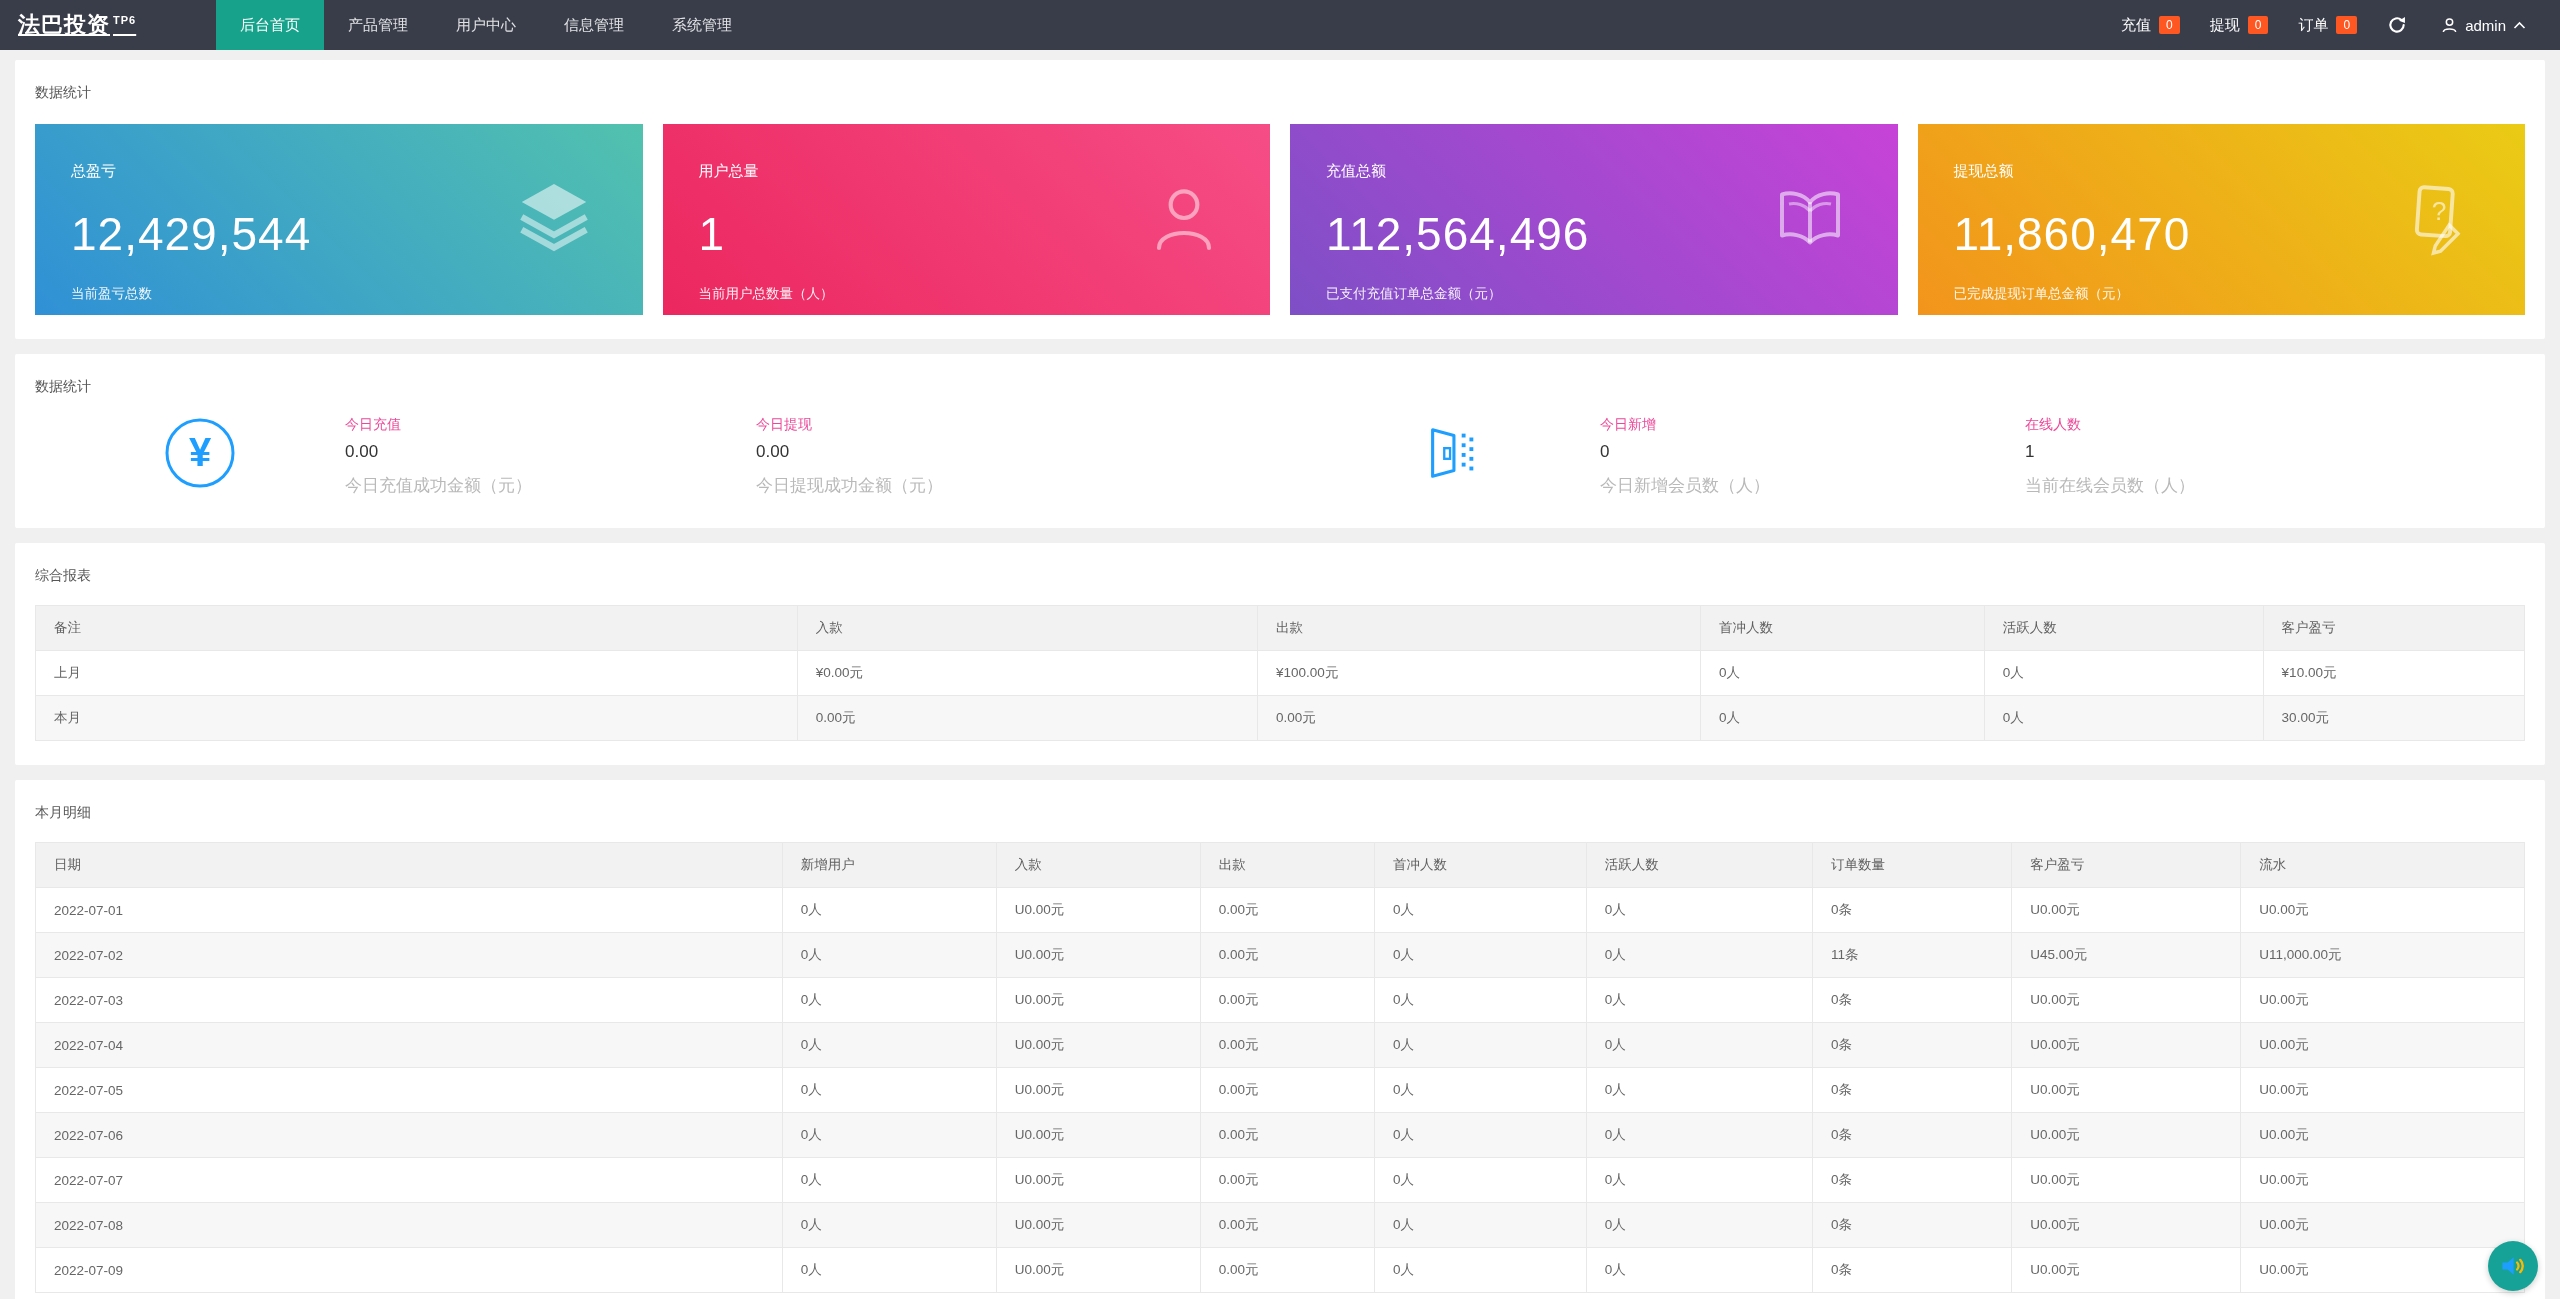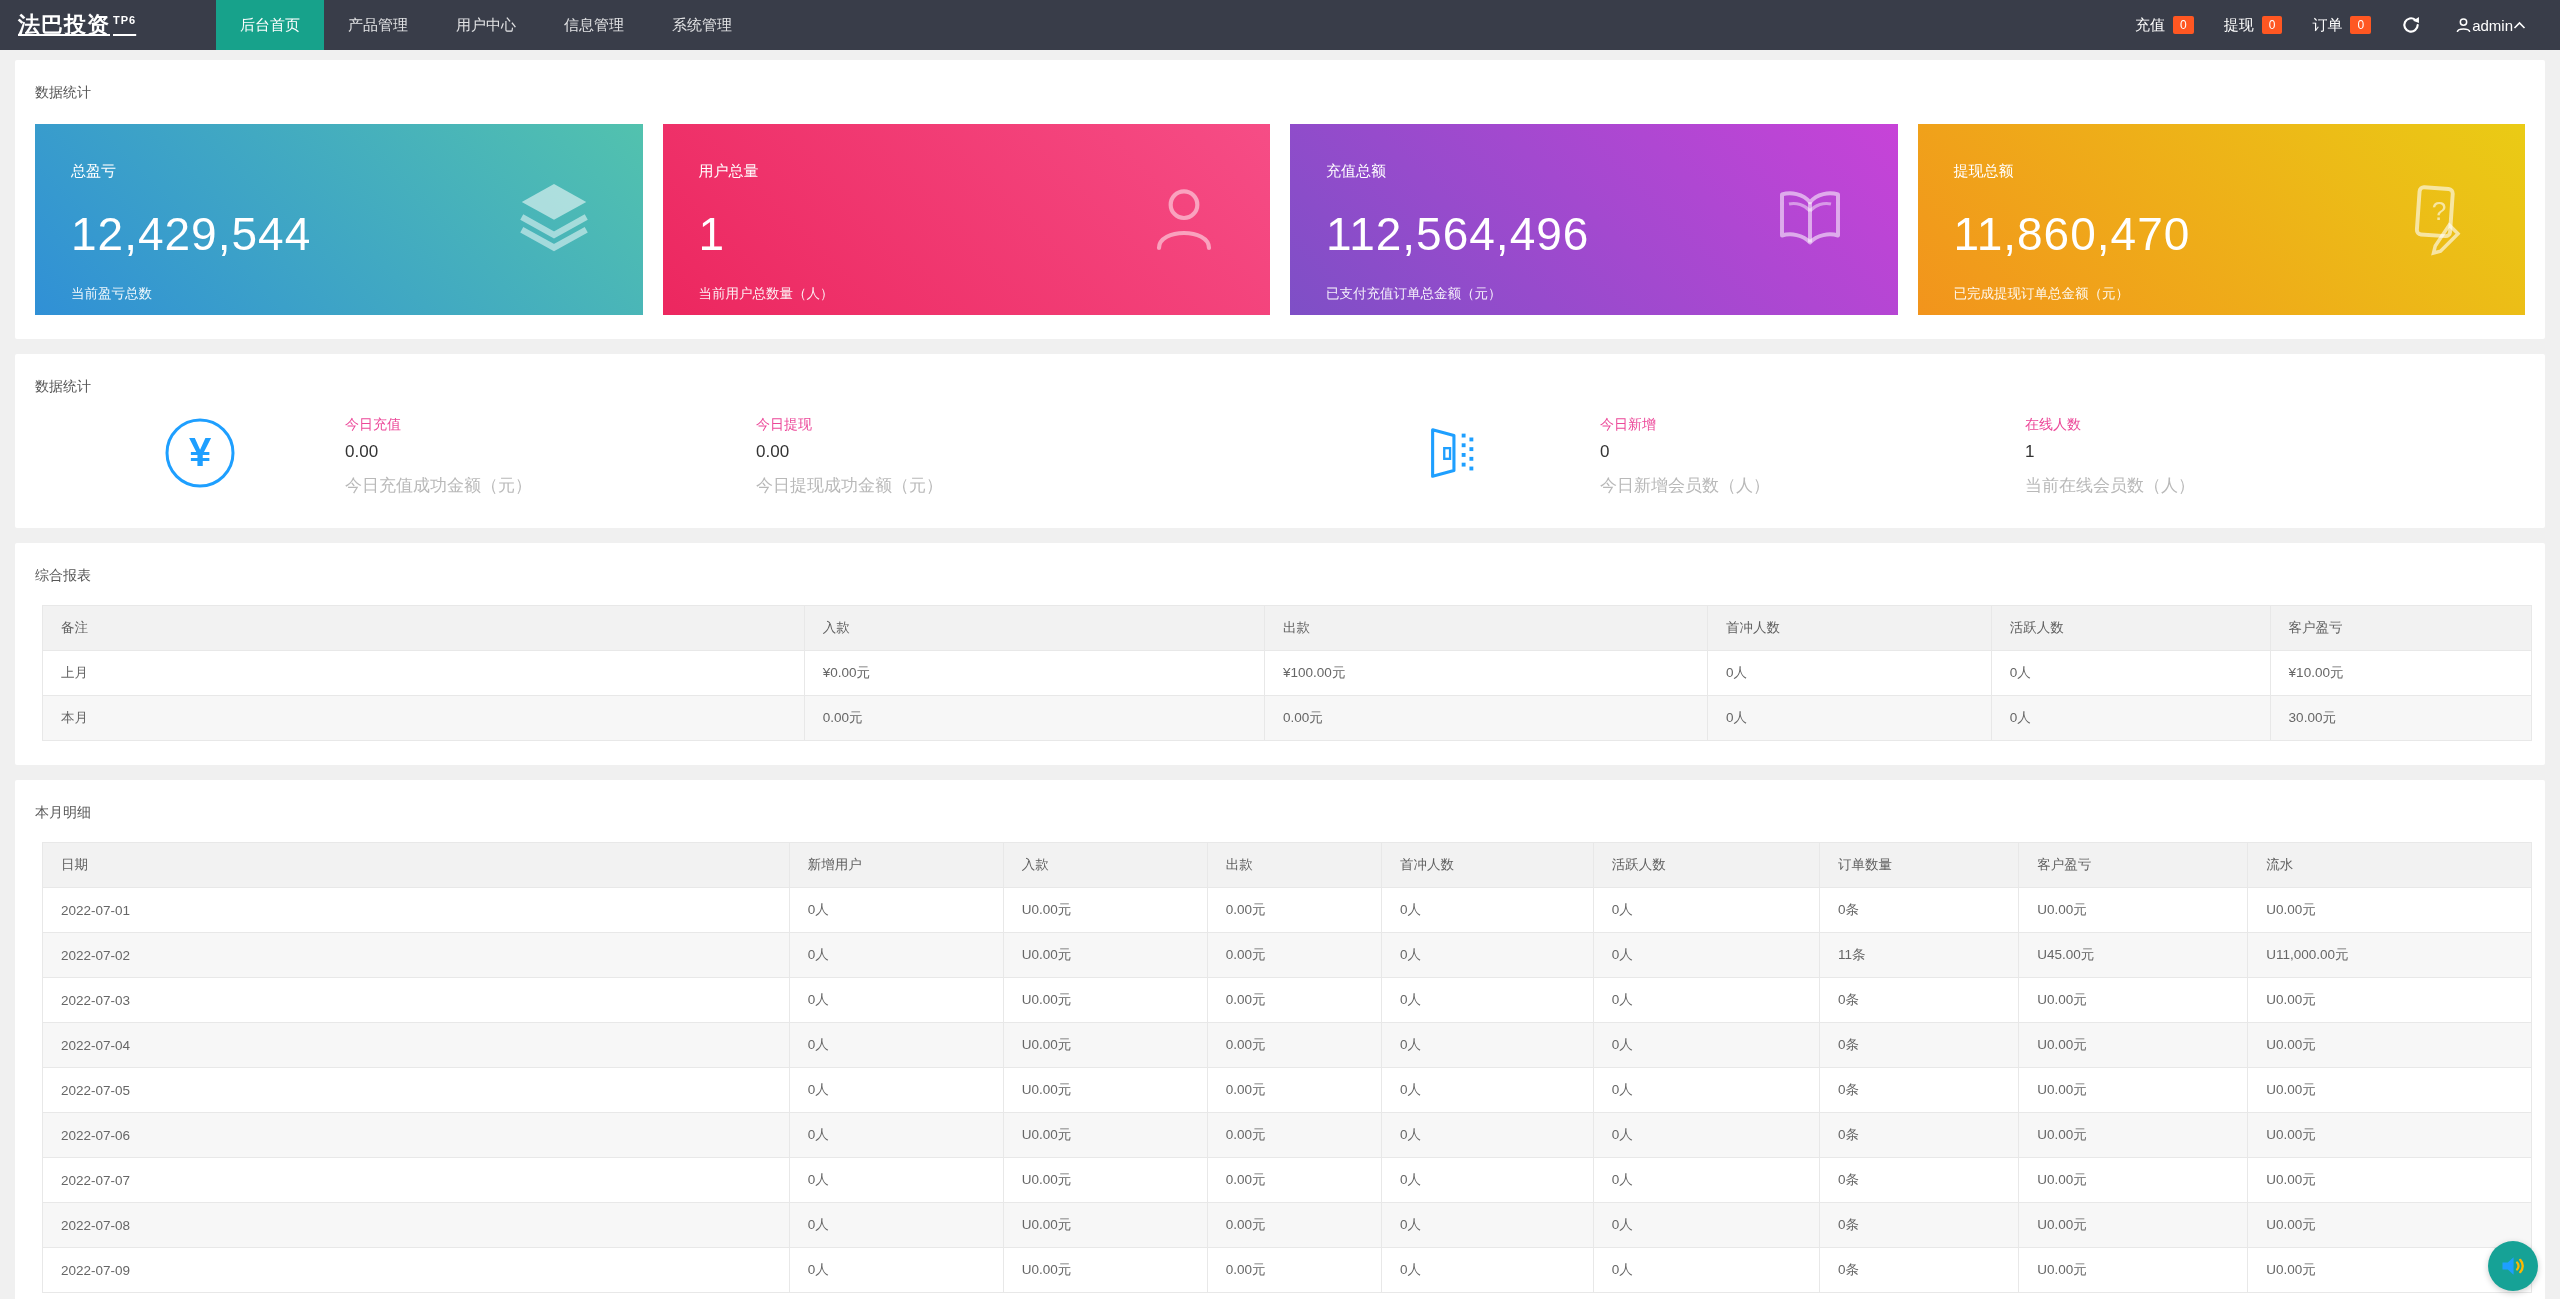--- a/index.html
+++ b/index.html
@@ -10,21 +10,21 @@
   .navbar { height:50px; background:#393d49; display:flex; align-items:center; color:#fff; }
   .logo { width:176px; padding-left:18px; font-size:22px; font-weight:bold; letter-spacing:1px; white-space:nowrap;text-decoration:underline; }
   .logo sup { font-size:11px; font-weight:bold; margin-left:3px; }
   .nav-menu { display:flex; height:50px; list-style:none;padding-left:40px; }
   .nav-item { padding:0 24px; line-height:50px; font-size:15px; color:rgba(255,255,255,.85); cursor:pointer; white-space:nowrap; }
   .nav-item.active { background:#17a28b; color:#fff; }
   .nav-right { margin-left:auto; display:flex; align-items:center; padding-right:34px; font-size:15px; }
   .quick-link { display:flex; align-items:center; margin-right:30px; cursor:pointer; }
   .badge { background:#ff5722; color:#fff; font-size:12px; line-height:18px; padding:0 7px; border-radius:2px; margin-left:8px; }
   .refresh-btn { margin-right:34px; cursor:pointer; display:flex; align-items:center; }
-  .user-box { display:flex; align-items:center; cursor:pointer; }
+  .user-box { display:flex; align-items:center; gap:7px; cursor:pointer; }
 
   
   .main { padding:10px 15px; }
   .panel { background:#fff; border-radius:2px; margin-bottom:15px; padding:24px 20px; }
   .panel-title { font-size:14px; color:#565656; }
 
   
   .cards { display:flex; gap:20px; margin-top:22px; }
   .card { flex:1; height:191px; position:relative; color:#fff; padding:38px 0 0 36px; overflow:hidden; }
   .card-label { font-size:15px; }
@@ -34,21 +34,21 @@
 
   
   .realtime-body { position:relative; height:92px; margin-top:18px; }
   .rt-icon { position:absolute; top:2px; }
   .rt-stat { position:absolute; top:2px; }
   .rt-title { font-size:14px; color:#ec4899; }
   .rt-value { font-size:17px; color:#333; margin-top:8px; }
   .rt-sub { font-size:17px; color:#b9b9b9; margin-top:12px; }
 
   
-  .tbl { width:100%; border-collapse:collapse; margin-top:20px; table-layout:fixed;margin-left:7px; }
+  .tbl { width:100%; border-collapse:collapse; margin-top:20px; table-layout:fixed; }
   .tbl th, .tbl td { border:1px solid #e8e8e8; text-align:left; padding:13px 18px; font-size:13.5px; font-weight:normal; overflow:hidden; white-space:nowrap; }
   .tbl th { background:#f2f2f2; color:#5f5f5f; }
   .tbl td { color:#666; }
   .tbl tbody tr:nth-child(even) td { background:#f7f7f7; }
 
   
   .float-btn { position:fixed; right:22px; bottom:8px; width:50px; height:50px; border-radius:50%;
     background:#16a296; display:flex; align-items:center; justify-content:center; cursor:pointer;
     box-shadow:0 2px 6px rgba(0,0,0,.2); }
 </style>

